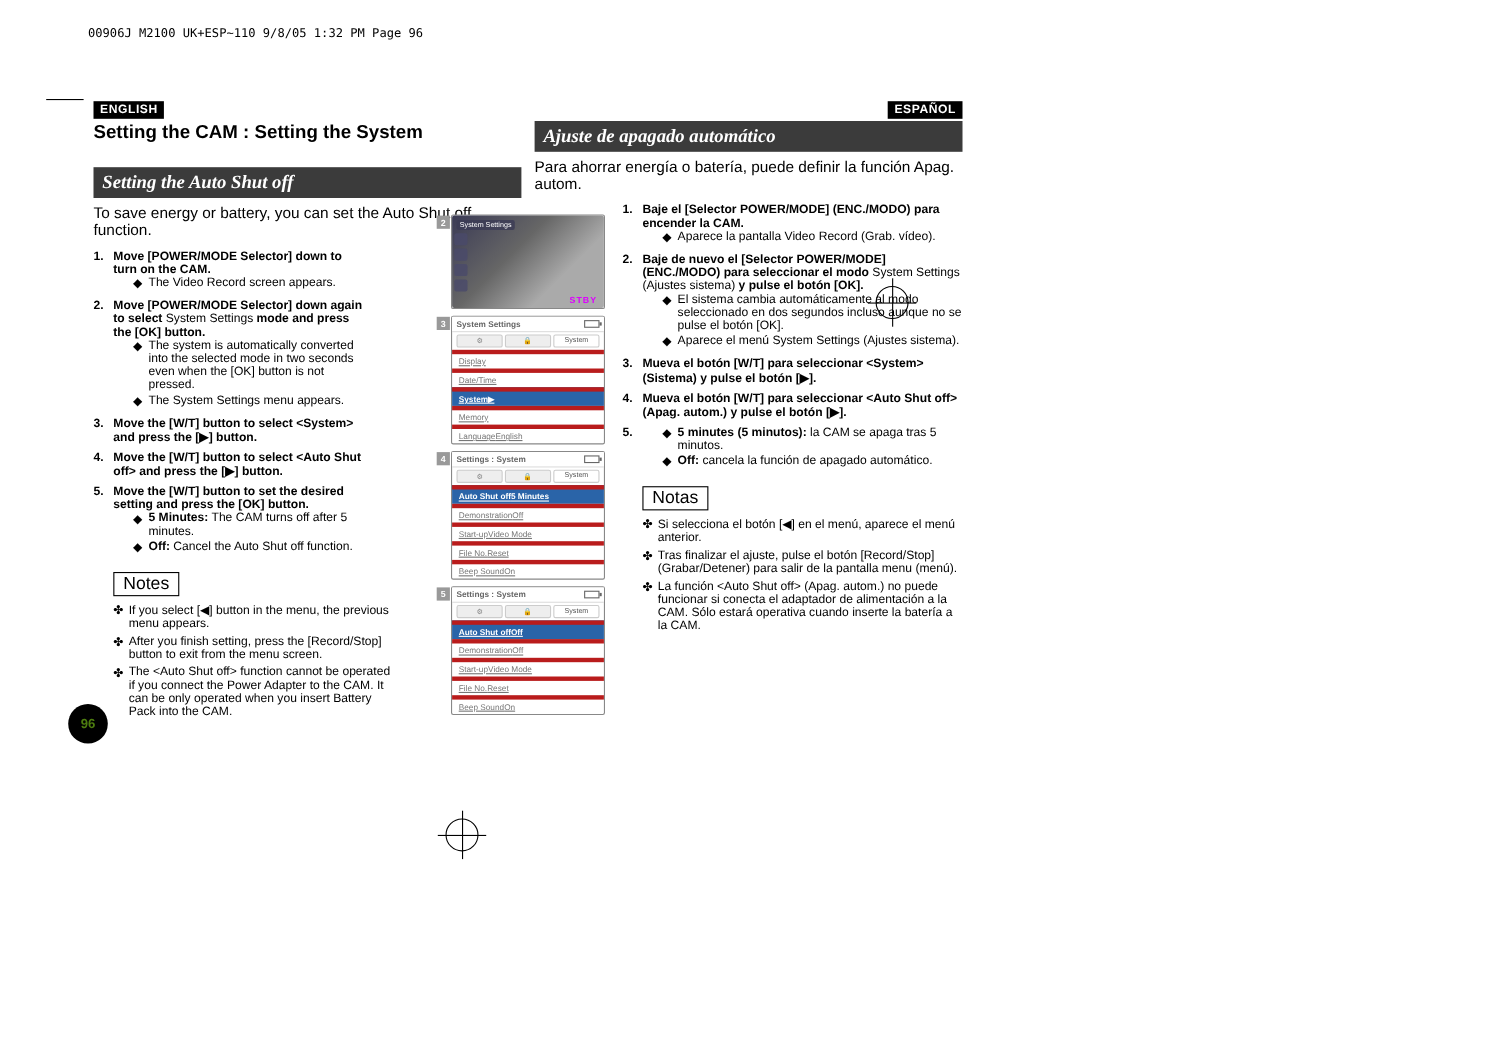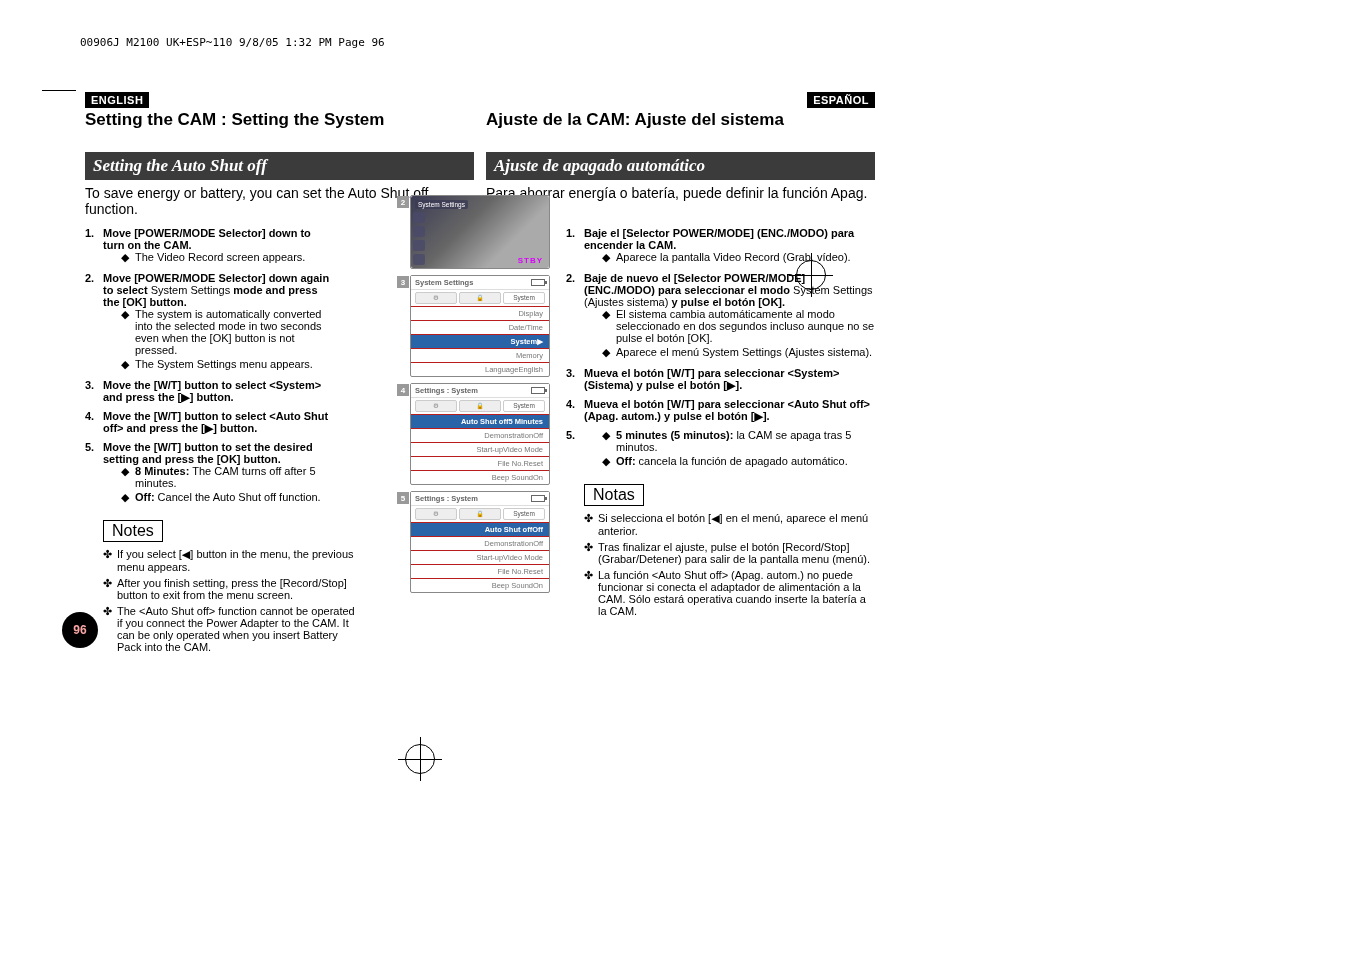--- a/index.html
+++ b/index.html
@@ -6,21 +6,21 @@
   body {
     font-family: Arial, Helvetica, sans-serif;
     background: #fff;
     width: 1351px;
     height: 954px;
     position: relative;
     color: #000;
   }
   .print-header {
     position: absolute;
-    top: 36px;
+    top: 24px;
     left: 80px;
     font-size: 11px;
     font-family: monospace;
   }
   .crop-hline {
     position: absolute;
     border-top: 1px solid #000;
   }
   .crop-hline.top-left { top: 90px; left: 42px; width: 34px; }
   .reg-circle {
@@ -130,26 +130,26 @@
     display: flex;
     margin-bottom: 4px;
   }
   .club {
     width: 14px;
     flex-shrink: 0;
   }
   .page-num-badge {
     position: absolute;
     left: 62px;
-    top: 612px;
+    top: 640px;
     width: 36px;
     height: 36px;
     border-radius: 50%;
     background: #000;
-    color: #fca5a5;
+    color: #4d7c0f;
     font-size: 12px;
     font-weight: bold;
     display: flex;
     align-items: center;
     justify-content: center;
   }
   .screenshots-stack {
     position: absolute;
     left: 410px;
     top: 195px;
@@ -197,32 +197,33 @@
     border-radius: 2px;
     text-align: center;
     padding: 1px 0;
     color:#888;
     background:#eee;
     font-size: 6.5px;
   }
   .shot-tab.active { background:#fff; color:#555; }
   .shot-row {
     display: flex;
-    justify-content: flex-end;
+    justify-content: flex-start;
     padding: 2px 6px;
-    border-top: 1px solid #b91c1c;
+    border-top: 4px solid #b91c1c;
     color:#777;
+    text-decoration:underline;
   }
   .shot-row.hl {
     background: #2a64a8;
     color: #fff;
     font-weight: bold;
   }
   .shot2-img {
-    height: 72px;
+    height: 84px;
     background: linear-gradient(135deg,#3b3b55 0%, #666 40%, #aaa 70%);
     position: relative;
     border-radius:2px;
     overflow:hidden;
   }
   .shot2-overlay-label{
     position:absolute; top:4px; left:4px;
     background:#3b3b55cc; color:#fff; padding:1px 3px; font-size:6.5px; border-radius:2px;
   }
   .shot2-overlay-stby{
@@ -296,21 +297,21 @@
         <div class="step-num">4.</div>
         <div class="step-text">Move the [W/T] button to select &lt;Auto Shut off&gt; and press the [▶] button.</div>
       </div>
       <div class="step">
         <div class="step-num">5.</div>
         <div>
           <div class="step-text">Move the [W/T] button to set the desired setting and press the [OK] button.</div>
           <div class="sub-bullets">
             <div class="sub-bullet">
                 <span class="diamond">◆</span>
-                <span><b>8 Minutes:</b> The CAM turns off after 5 minutes.</span>
+                <span><b>5 Minutes:</b> The CAM turns off after 5 minutes.</span>
               </div>
             <div class="sub-bullet">
                 <span class="diamond">◆</span>
                 <span><b>Off:</b> Cancel the Auto Shut off function.</span>
               </div>
           </div>
         </div>
       </div>
     </div>
 
@@ -326,21 +327,20 @@
         </div>
       <div class="note-item">
           <span class="club">✤</span>
           <span>The &lt;Auto Shut off&gt; function cannot be operated if you connect the Power Adapter to the CAM. It can be only operated when you insert Battery Pack into the CAM.</span>
         </div>
     </div>
   </div>
 
   <div class="column right">
     <div class="lang-label-wrap"><div class="lang-label">ESPAÑOL</div></div>
-    <div class="section-title">Ajuste de la CAM: Ajuste del sistema</div>
     <div class="subsection-bar">Ajuste de apagado automático</div>
     <div class="intro">Para ahorrar energía o batería, puede definir la función Apag. autom.</div>
 
     <div class="steps" style="margin-left:80px;">
       <div class="step">
         <div class="step-num">1.</div>
         <div>
           <div class="step-text">Baje el [Selector POWER/MODE] (ENC./MODO) para encender la CAM.</div>
           <div class="sub-bullets">
             <div class="sub-bullet">

